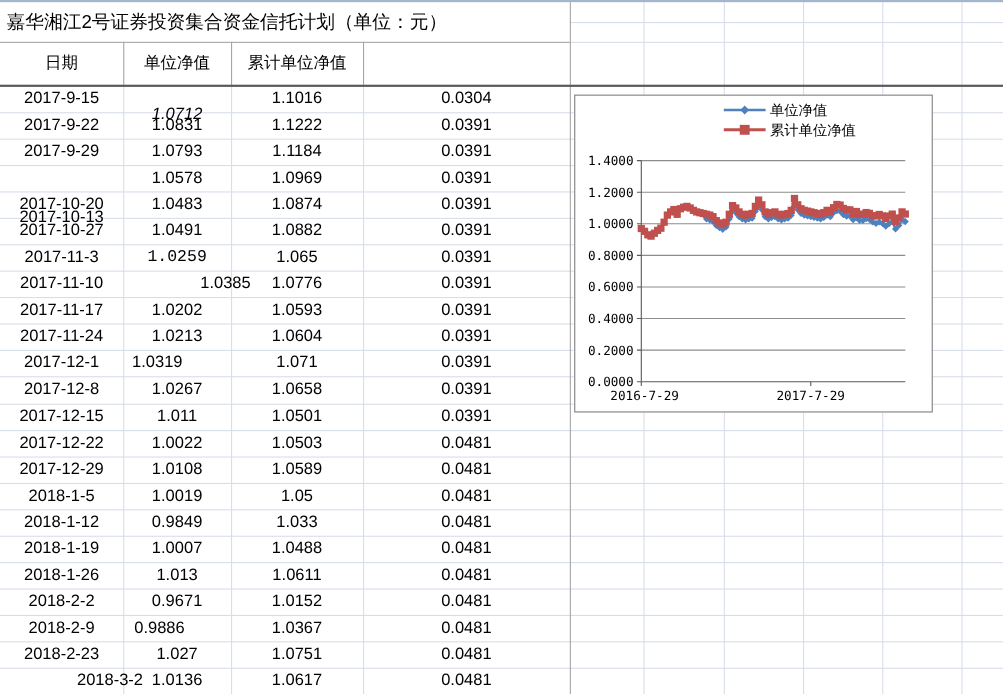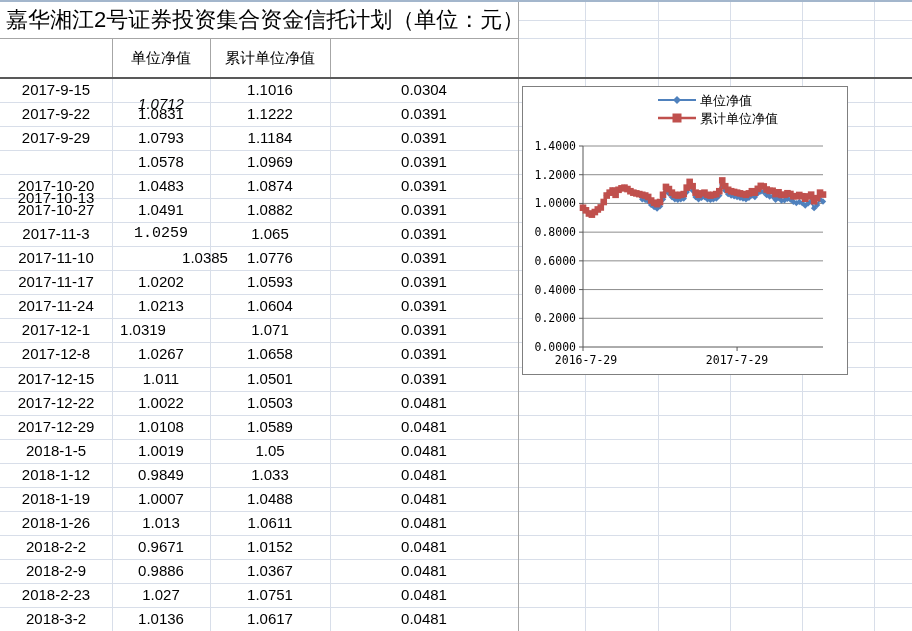--- a/index.html
+++ b/index.html
@@ -5,21 +5,21 @@
   html,body{margin:0;padding:0;background:#fff;}
   #stage{position:relative;width:912px;height:631px;background:#ffffff;overflow:hidden;
          font-family:"Liberation Sans","DejaVu Sans",sans-serif;color:#000;}
   .hline,.vline{position:absolute;background:#d8dee9;}
   .hline{height:1px;}
   .vline{width:1px;}
   .grey{background:#a6a6a6;}
   .dark{background:#595959;}
   .topbar{position:absolute;left:0;top:0;width:912px;height:2px;background:#a3b6cc;}
   #title-cell{position:absolute;left:0;top:2px;width:512px;height:36px;line-height:36px;
-              padding-left:6px;font-size:22px;white-space:nowrap;overflow:hidden;}
+              padding-left:6px;font-size:17px;white-space:nowrap;overflow:hidden;}
   .hdr-cell{position:absolute;top:38px;height:40px;line-height:40px;text-align:center;
             font-size:15px;white-space:nowrap;}
   .cell{position:absolute;text-align:center;font-size:15px;white-space:nowrap;}
   #chart-box{position:absolute;left:522px;top:86px;width:326px;height:289px;
              background:#fff;border:1px solid #7f7f7f;box-sizing:border-box;}
   svg text{font-family:"DejaVu Sans Mono","Liberation Mono",monospace;}
   svg text.cjk{font-family:"Liberation Sans","DejaVu Sans",sans-serif;}
 </style>
 </head>
 <body>
@@ -62,20 +62,21 @@
       <div class="vline grey" style="left: 112px; top: 38px; width: 1px; height: 40px;"></div>
       <div class="vline grey" style="left: 210px; top: 38px; width: 1px; height: 40px;"></div>
       <div class="vline grey" style="left: 330px; top: 38px; width: 1px; height: 40px;"></div>
       <div class="vline grey" style="left: 518px; top: 2px; width: 1px; height: 629px;"></div>
       <div class="hline dark" style="left: 0px; top: 77px; width: 912px; height: 2px;"></div>
       <div class="topbar"></div>
     </div>
 
   <div id="title-cell">嘉华湘江2号证券投资集合资金信托计划（单位：元）</div>
 
+  <div class="hdr-cell" style="left:0;width:112px">日期</div>
   <div class="hdr-cell" style="left:112px;width:98px">单位净值</div>
   <div class="hdr-cell" style="left:210px;width:120px">累计单位净值</div>
 
   <div id="rows">
       <div class="cell" style="left: 0px; top: 78px; width: 112px; height: 24.043px; line-height: 24.043px;">2017-9-15</div>
       <div class="cell" style="left: 112px; top: 92px; width: 98px; height: 24.043px; line-height: 24.043px; font-style: italic;">1.0712</div>
       <div class="cell" style="left: 210px; top: 78px; width: 120px; height: 24.043px; line-height: 24.043px;">1.1016</div>
       <div class="cell" style="left: 330px; top: 78px; width: 188px; height: 24.043px; line-height: 24.043px;">0.0304</div>
       <div class="cell" style="left: 0px; top: 102.043px; width: 112px; height: 24.043px; line-height: 24.043px;">2017-9-22</div>
       <div class="cell" style="left: 112px; top: 102.043px; width: 98px; height: 24.043px; line-height: 24.043px;">1.0831</div>
@@ -147,28 +148,28 @@
       <div class="cell" style="left: 330px; top: 486.731px; width: 188px; height: 24.043px; line-height: 24.043px;">0.0481</div>
       <div class="cell" style="left: 0px; top: 510.774px; width: 112px; height: 24.043px; line-height: 24.043px;">2018-1-26</div>
       <div class="cell" style="left: 112px; top: 510.774px; width: 98px; height: 24.043px; line-height: 24.043px;">1.013</div>
       <div class="cell" style="left: 210px; top: 510.774px; width: 120px; height: 24.043px; line-height: 24.043px;">1.0611</div>
       <div class="cell" style="left: 330px; top: 510.774px; width: 188px; height: 24.043px; line-height: 24.043px;">0.0481</div>
       <div class="cell" style="left: 0px; top: 534.817px; width: 112px; height: 24.043px; line-height: 24.043px;">2018-2-2</div>
       <div class="cell" style="left: 112px; top: 534.817px; width: 98px; height: 24.043px; line-height: 24.043px;">0.9671</div>
       <div class="cell" style="left: 210px; top: 534.817px; width: 120px; height: 24.043px; line-height: 24.043px;">1.0152</div>
       <div class="cell" style="left: 330px; top: 534.817px; width: 188px; height: 24.043px; line-height: 24.043px;">0.0481</div>
       <div class="cell" style="left: 0px; top: 558.86px; width: 112px; height: 24.043px; line-height: 24.043px;">2018-2-9</div>
-      <div class="cell" style="left: 112px; top: 558.86px; width: 98px; height: 24.043px; line-height: 24.043px; text-align: center;">0.9886</div>
+      <div class="cell" style="left: 96px; top: 558.86px; width: 98px; height: 24.043px; line-height: 24.043px; text-align: center;">0.9886</div>
       <div class="cell" style="left: 210px; top: 558.86px; width: 120px; height: 24.043px; line-height: 24.043px;">1.0367</div>
       <div class="cell" style="left: 330px; top: 558.86px; width: 188px; height: 24.043px; line-height: 24.043px;">0.0481</div>
       <div class="cell" style="left: 0px; top: 582.903px; width: 112px; height: 24.043px; line-height: 24.043px;">2018-2-23</div>
       <div class="cell" style="left: 112px; top: 582.903px; width: 98px; height: 24.043px; line-height: 24.043px;">1.027</div>
       <div class="cell" style="left: 210px; top: 582.903px; width: 120px; height: 24.043px; line-height: 24.043px;">1.0751</div>
       <div class="cell" style="left: 330px; top: 582.903px; width: 188px; height: 24.043px; line-height: 24.043px;">0.0481</div>
-      <div class="cell" style="left: 0px; top: 606.946px; width: 112px; height: 25px; line-height: 24.043px;">2018-3-2</div>
+      <div class="cell" style="left: 0px; top: 606.946px; width: 112px; height: 25px; line-height: 24.043px; padding-left: 44px;">2018-3-2</div>
       <div class="cell" style="left: 112px; top: 606.946px; width: 98px; height: 24.043px; line-height: 24.043px;">1.0136</div>
       <div class="cell" style="left: 210px; top: 606.946px; width: 120px; height: 24.043px; line-height: 24.043px;">1.0617</div>
       <div class="cell" style="left: 330px; top: 606.946px; width: 188px; height: 24.043px; line-height: 24.043px;">0.0481</div>
     </div>
 
   <div id="chart-box">
     <svg id="chart-svg" width="324" height="287">
         <line x1="60" y1="59" x2="300" y2="59" stroke="#8c8c8c" stroke-width="1"></line>
         <line x1="56" y1="59" x2="60" y2="59" stroke="#595959" stroke-width="1"></line>
         <text x="53" y="63" text-anchor="end" font-size="11.5">1.4000</text>

